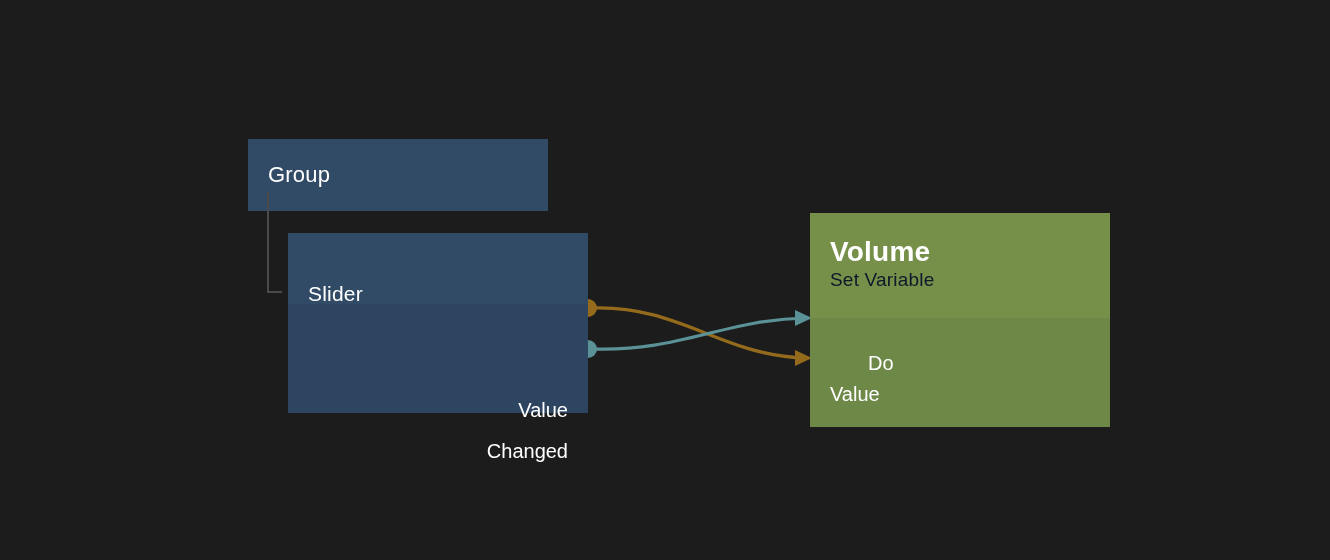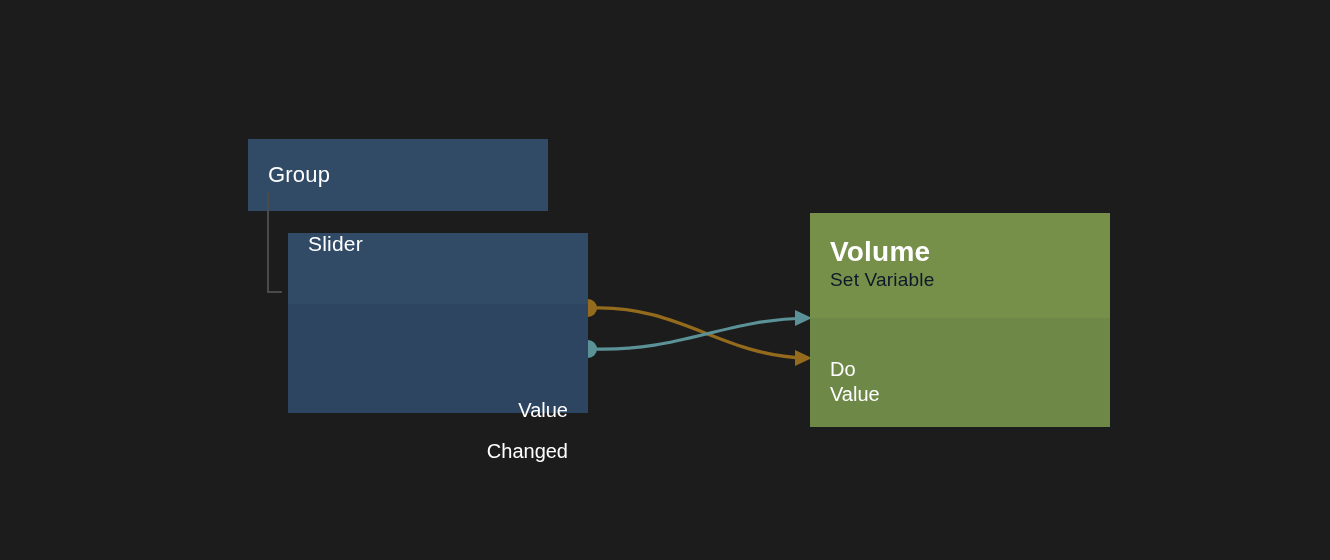--- a/index.html
+++ b/index.html
@@ -77,21 +77,21 @@
   #slider-node {
     left: 288px;
     top: 202px;
     width: 300px;
     height: 180px;
   }
   #slider-node .node-header {
     height: 71px;
     background: #314b67;
     display: flex;
-    align-items: flex-start;
+    align-items: flex-end;
     padding-left: 20px;
   }
   #slider-node .node-body {
     height: 109px;
     background: #2d4560;
     position: relative;
   }
   .slider-title {
     color: #ffffff;
     font-size: 21px;
@@ -155,21 +155,21 @@
     align-items: center;
     height: 24px;
   }
   .in-port .port-label {
     color: #ffffff;
     font-size: 20px;
     line-height: 1;
     white-space: nowrap;
     padding-left: 20px;
   }
-  #port-do    { top: 39px; }
+  #port-do    { top: 33px; padding-left: 38px; }
   #port-in-value { top: 64px; }
 </style>
 </head>
 <body>
 
 <div id="canvas">
 
   <svg id="wires" viewBox="0 0 1330 560" width="1330" height="560">
 
     <path d="M 592 308 C 680 305, 722 356, 806 358" fill="none" stroke="#946b1c" stroke-width="3.2" stroke-linecap="round"></path>

